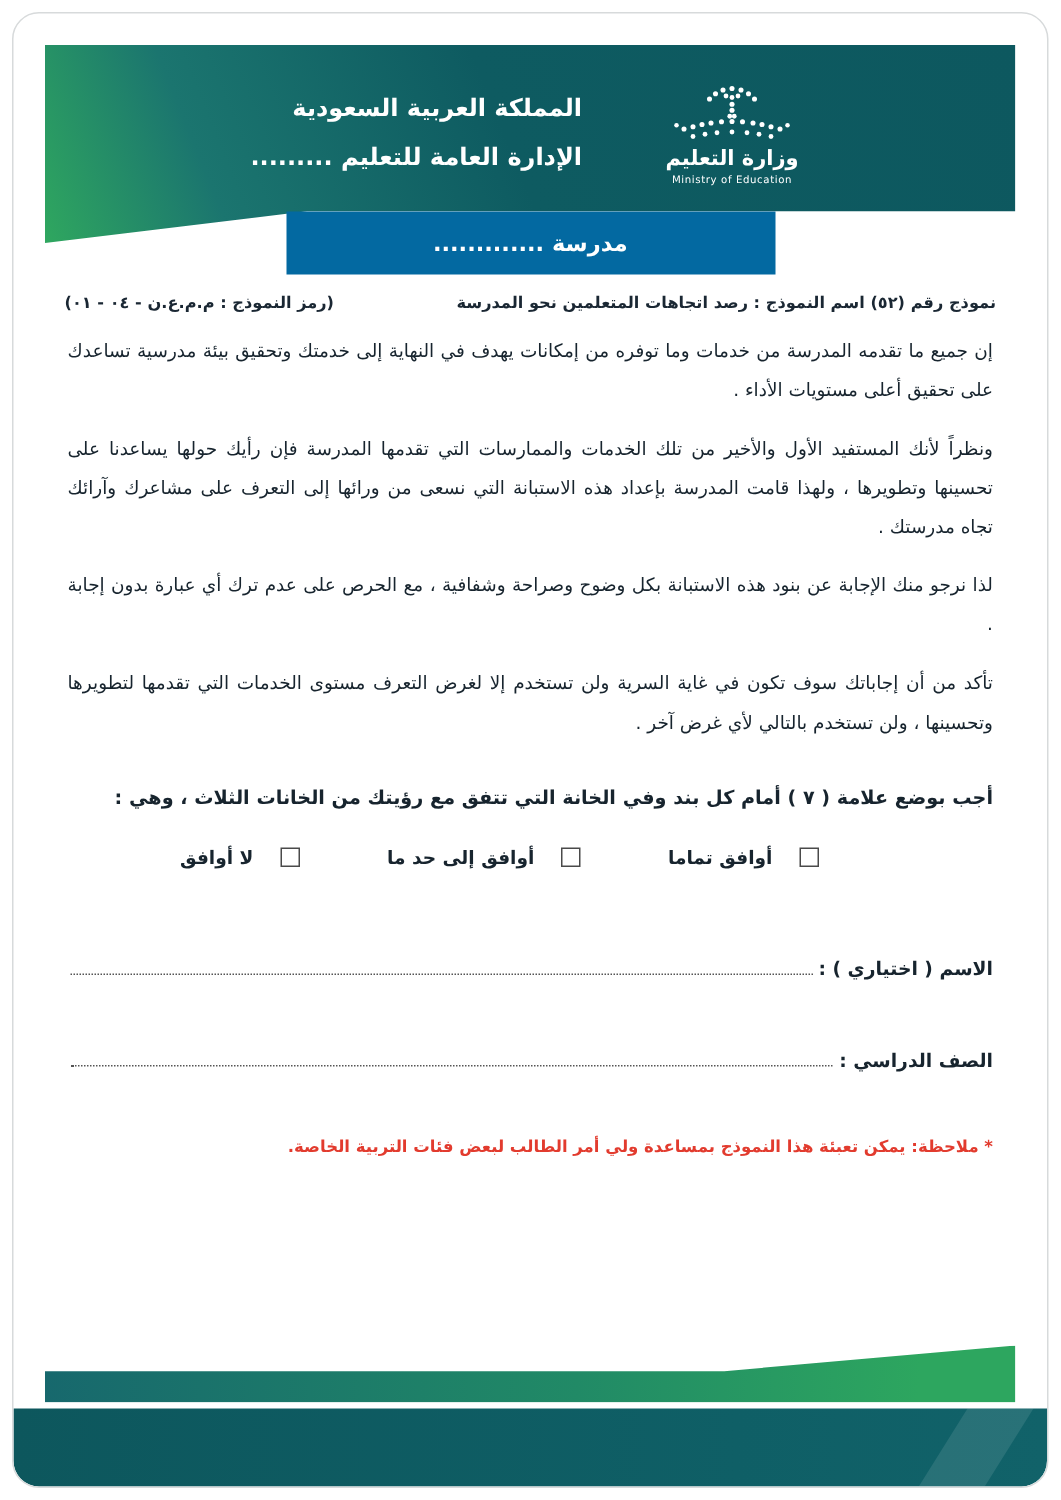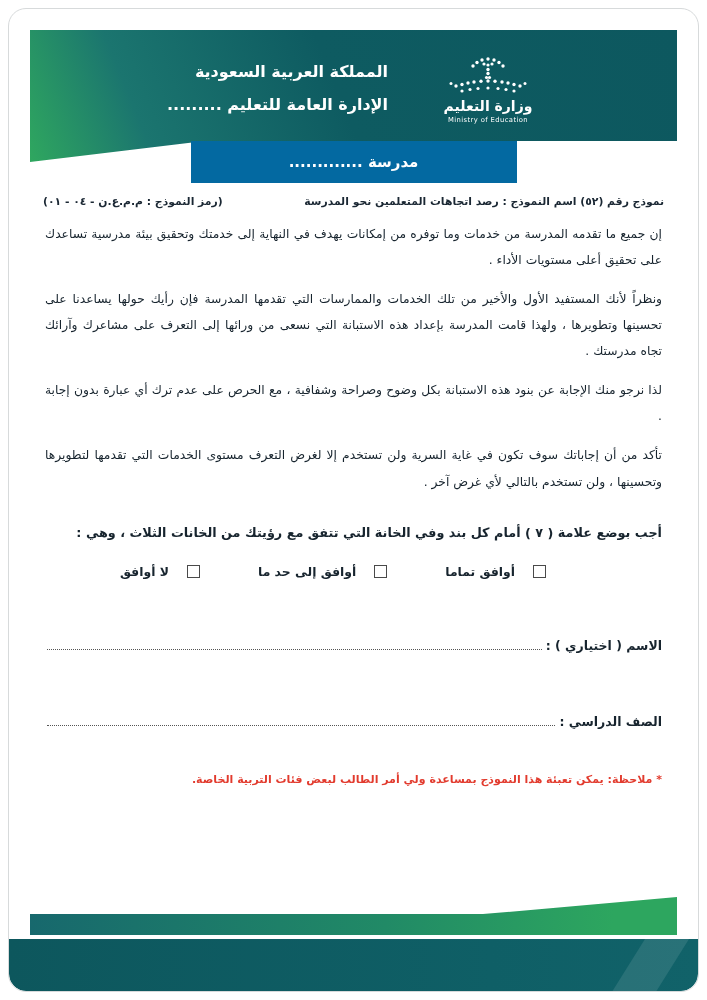--- a/index.html
+++ b/index.html
@@ -42,21 +42,21 @@
   .para{font-size:12.3px;line-height:2.12;text-align:justify;margin:13px 0 0;}
   .instruction{margin-top:30px;font-weight:bold;font-size:12.8px;text-align:right;}
   .options{
     display:flex;direction:rtl;margin-top:24px;padding-right:116px;gap:58px;
     font-size:12.4px;font-weight:600;align-items:center;
   }
   .option{display:flex;align-items:center;gap:18px;}
   .cbox{width:11px;height:11px;border:1.3px solid #4a4a4a;background:#fff;display:inline-block;flex:0 0 auto;}
   .field{display:flex;direction:rtl;align-items:flex-end;font-size:12.5px;font-weight:600;}
   .field-name{margin-top:58px;}
-  .field-grade{margin-top:59px;}
+  .field-grade{margin-top:44px;}
   .dots{flex:1;border-bottom:1.8px dotted #555;margin:0 4px 3px 2px;height:1em;}
   .note{margin-top:44px;color:#e23b2e;font-size:11px;font-weight:bold;text-align:right;}
   
   .stripe{
     position:absolute;left:21px;right:21px;bottom:56px;height:38px;
     background:linear-gradient(93deg,#17686d 0%,#218a66 55%,#2da65f 90%);
     clip-path:polygon(0 45%,70% 45%,100% 0,100% 100%,0 100%);
   }
   .footbar{
     position:absolute;left:0;right:0;bottom:0;height:52px;

